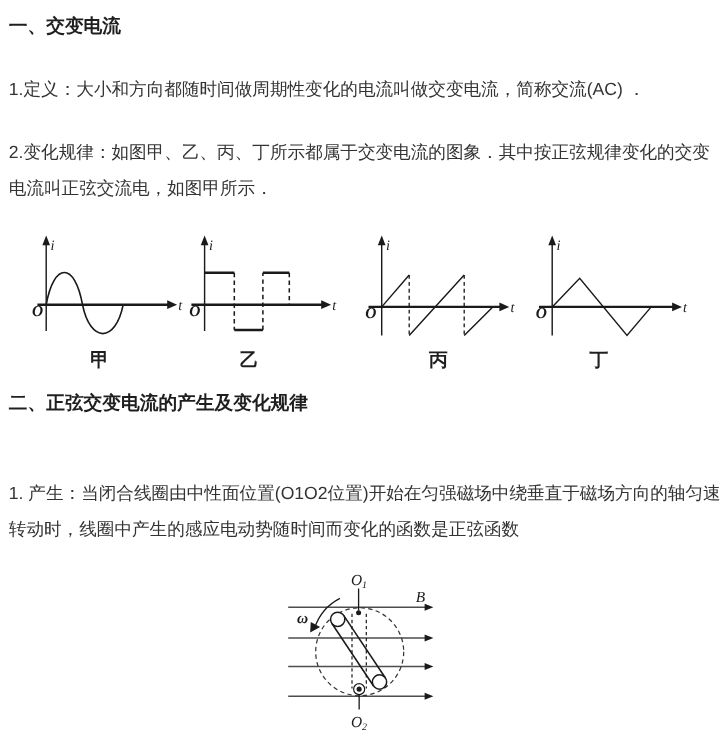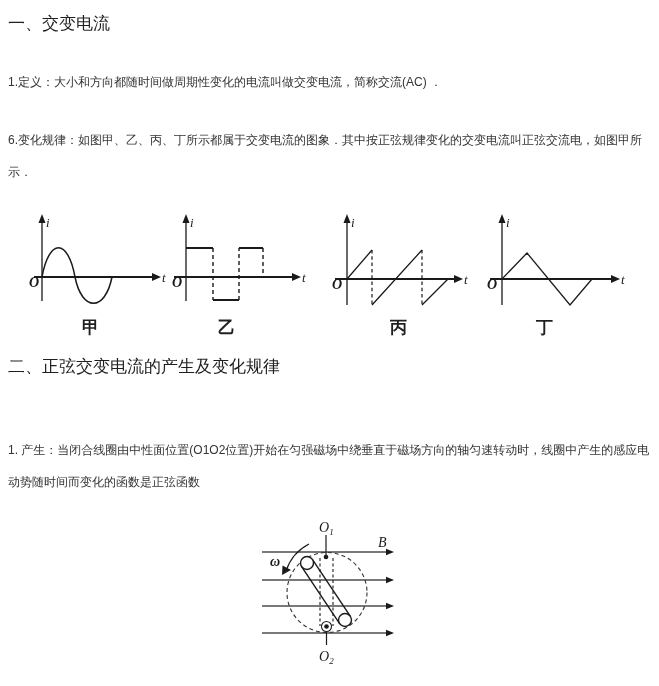--- a/index.html
+++ b/index.html
@@ -2,38 +2,38 @@
 <html><head>
 <meta charset="utf-8">
 <style>
   html,body{margin:0;padding:0;}
   body{
     width:659px;height:686px;background:#ffffff;position:relative;
     font-family:"Liberation Sans","DejaVu Sans",sans-serif;
     color:#333333;overflow:hidden;
   }
   .abs{position:absolute;}
-  h1,h2{margin:0;font-size:17px;font-weight:normal;color:#1f1f1f;}
-  p{margin:0;font-size:12px;line-height:32px;color:#333333;}
+  h1,h2{margin:0;font-size:17px;font-weight:bold;color:#1f1f1f;}
+  p{margin:0;font-size:16px;line-height:32px;color:#333333;}
   .para{left:8px;width:650px;}
   .caption{font-size:17px;font-weight:bold;color:#1f1f1f;}
   svg text{font-family:"Liberation Serif","DejaVu Serif",serif;}
   .axis-lbl{font-style:italic;font-size:13px;fill:#1a1a1a;}
   .origin-lbl{font-style:italic;font-weight:bold;font-size:14px;fill:#1a1a1a;}
   .fig-lbl{font-style:italic;font-size:14px;fill:#1a1a1a;}
   .fig-lbl-b{font-style:italic;font-weight:bold;font-size:14px;fill:#1a1a1a;}
 </style>
 </head>
 <body>
 
 <h1 class="abs" style="left:8px;top:12px;">一、交变电流</h1>
 
 <p class="abs para" style="top:66px;">1.定义：大小和方向都随时间做周期性变化的电流叫做交变电流，简称交流(AC) ．</p>
 
-<p class="abs para" style="top:124px;">6.变化规律：如图甲、乙、丙、丁所示都属于交变电流的图象．其中按正弦规律变化的交变电流叫正弦交流电，如图甲所示．</p>
+<p class="abs para" style="top:124px;">2.变化规律：如图甲、乙、丙、丁所示都属于交变电流的图象．其中按正弦规律变化的交变电流叫正弦交流电，如图甲所示．</p>
 
 <svg class="abs" style="left:28px;top:213px;" width="140" height="100">
   <line x1="14" y1="8" x2="14" y2="88" stroke="#1a1a1a" stroke-width="1.3"></line>
   <polygon points="14,1 10.5,10 17.5,10" fill="#1a1a1a"></polygon>
   <text x="18" y="14" class="axis-lbl">i</text>
   <line x1="6" y1="64" x2="126" y2="64" stroke="#1a1a1a" stroke-width="2.2"></line>
   <polygon points="133,64 124,60 124,68" fill="#1a1a1a"></polygon>
   <text x="134" y="69" class="axis-lbl">t</text>
   <text x="1" y="74" class="origin-lbl">O</text>
   <path d="M14,64 C21,25 40,25 47,64 C54,99 77,99 84,64" fill="none" stroke="#1a1a1a" stroke-width="1.5"></path>

